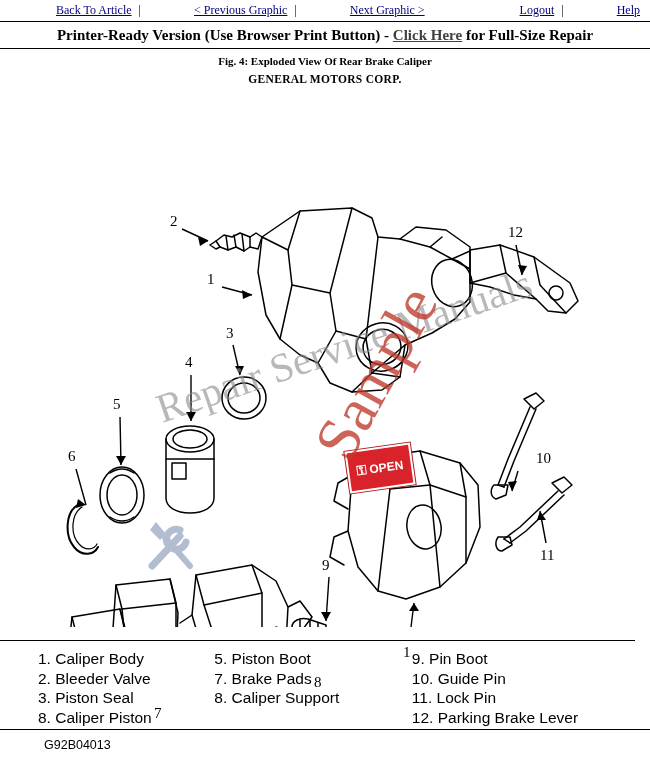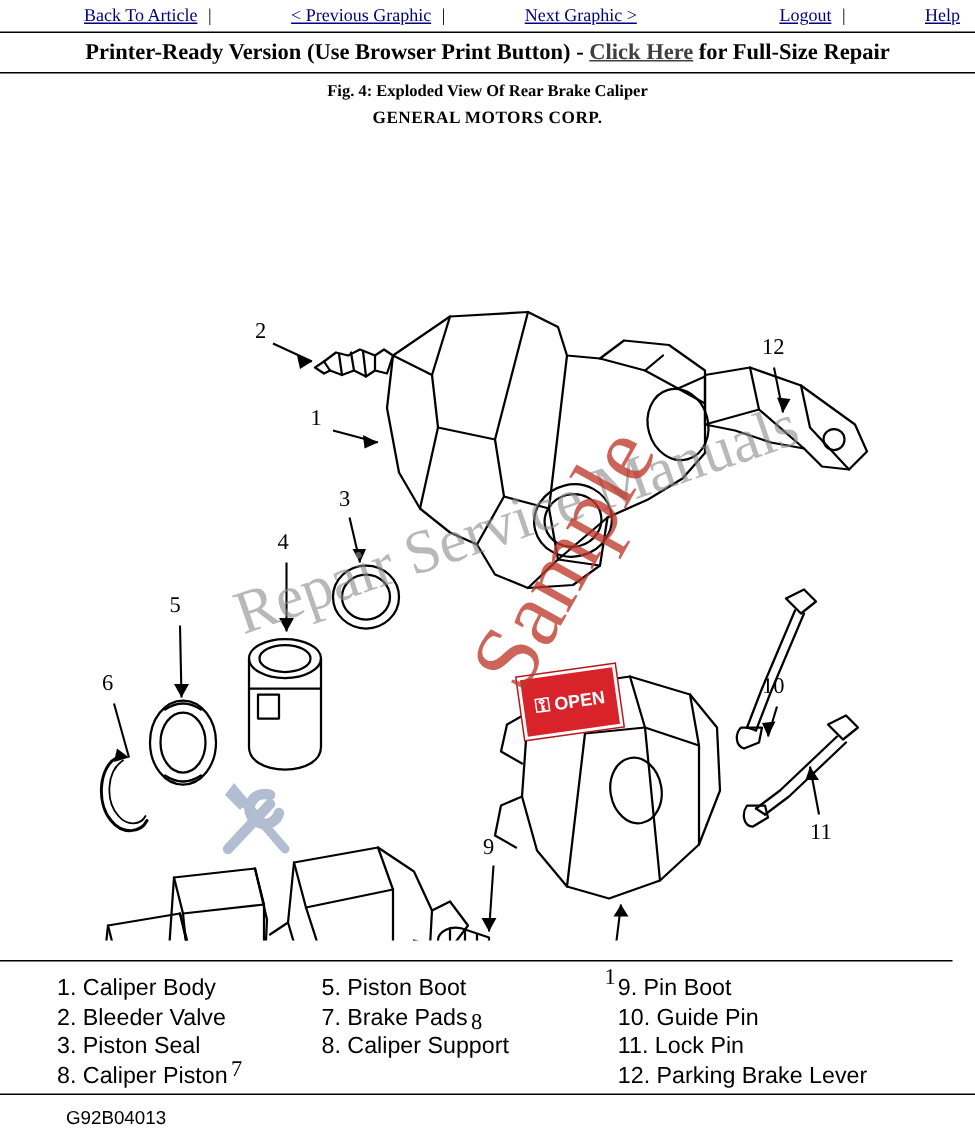--- a/index.html
+++ b/index.html
@@ -389,21 +389,21 @@
 
   <div class="wm-sample">Sample</div>
 
   <div class="callout" style="left:170px; top:126px;">2</div>
   <div class="callout" style="left:508px; top:137px;">12</div>
   <div class="callout" style="left:207px; top:184px;">1</div>
   <div class="callout" style="left:226px; top:238px;">3</div>
   <div class="callout" style="left:185px; top:267px;">4</div>
   <div class="callout" style="left:113px; top:309px;">5</div>
   <div class="callout" style="left:68px;  top:361px;">6</div>
-  <div class="callout" style="left:508px; top:363px;">10</div>
+  <div class="callout" style="left:508px; top:363px;padding-left:28px;">10</div>
   <div class="callout" style="left:540px; top:460px;">11</div>
   <div class="callout" style="left:322px; top:470px;">9</div>
   <div class="callout" style="left:403px; top:557px;">1</div>
   <div class="callout" style="left:314px; top:587px;">8</div>
   <div class="callout" style="left:154px; top:618px;">7</div>
 </div>
 
 <div class="legend">
   <div class="legend-cols">
     <div class="legend-col c1">

